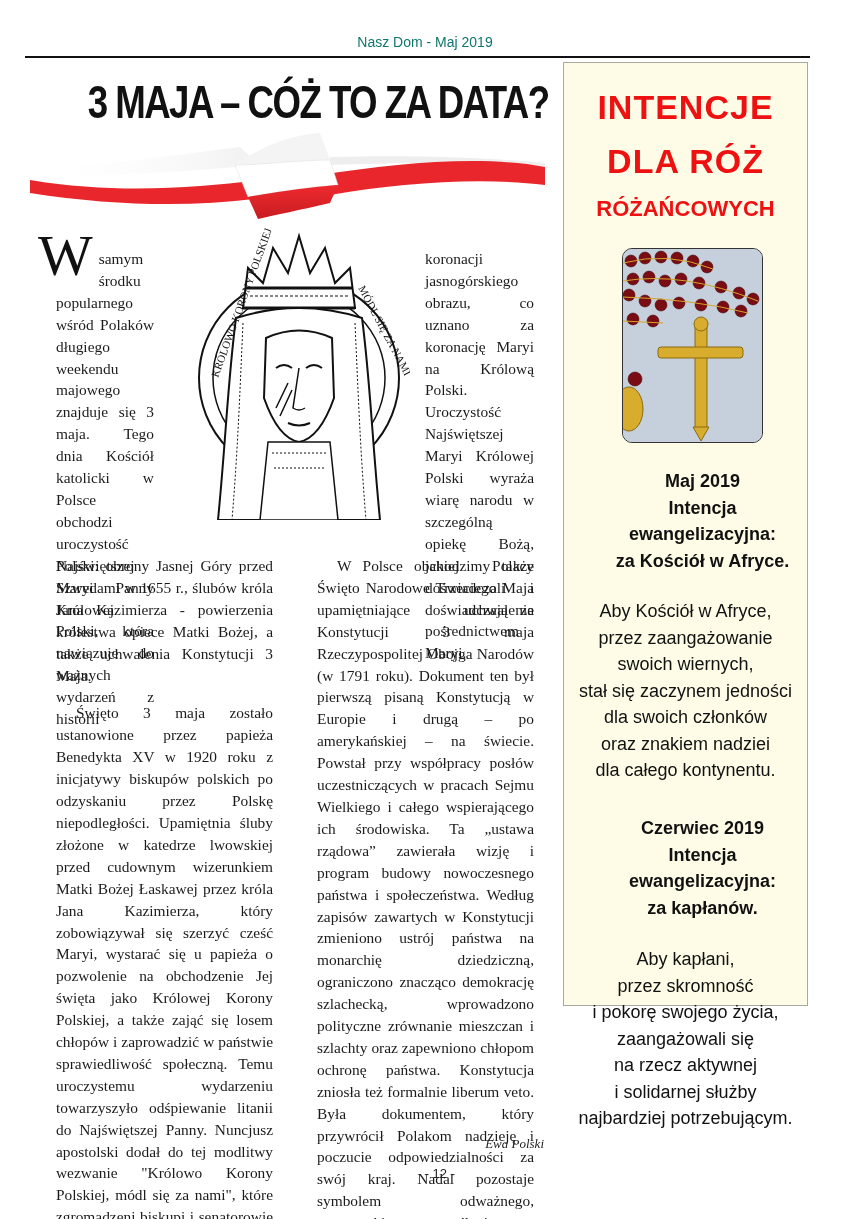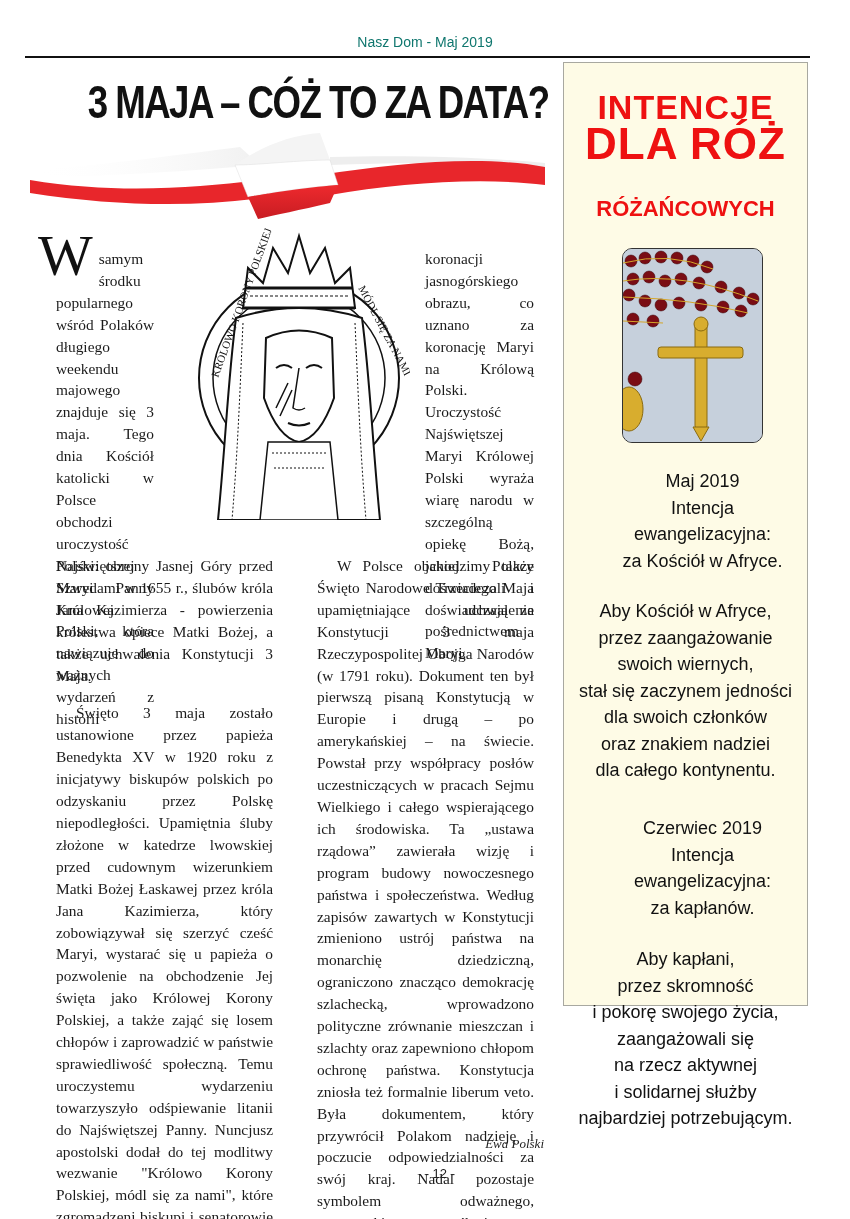--- a/index.html
+++ b/index.html
@@ -15,25 +15,25 @@
   .dropcap { float:left; font-size:58px; line-height:44px; margin:2px 6px 0 -2px; font-family:"Liberation Serif", serif; color:#111; }
   .col1b { left:40px; top:539px; width:249px; }
   .col2a { left:409px; top:232px; width:141px; }
   .col2b { left:301px; top:539px; width:249px; }
   .signature { position:absolute; left:300px; top:1136px; width:244px; text-align:right; font-family:"Liberation Serif", serif; font-style:italic; font-size:13px; color:#222; }
   .icon-image { position:absolute; left:188px; top:228px; width:222px; height:292px; }
   .pagenum { position:absolute; left:395px; top:1166px; width:60px; text-align:right; font-family:"Liberation Sans", sans-serif; font-size:13px; color:#222; }
   .sidebar { position:absolute; left:563px; top:62px; width:245px; height:944px; background:#fefbe6; border:1px solid #a8a8a0; box-sizing:border-box; font-family:"Liberation Sans", sans-serif; text-align:center; }
   .sb-title { position:absolute; left:0; width:100%; color:#ee1111; font-weight:700; }
   .sb-t1 { top:25px; font-size:34px; letter-spacing:1px; }
-  .sb-t2 { top:56px; font-size:44px; letter-spacing:1px; }
+  .sb-t2 { top:79px; font-size:34px; letter-spacing:1px; }
   .sb-t3 { top:133px; font-size:22px; }
   .rosary { position:absolute; left:58px; top:185px; width:139px; height:193px; border-radius:10px; border:1px solid #333; overflow:hidden; background:#c9d3df; }
   .sb-block { position:absolute; left:0; width:100%; color:#111; font-size:18px; line-height:26.5px; }
-  .sb-block .h { font-weight:400;padding-left:34px; }
+  .sb-block .h { font-weight:700;padding-left:34px; }
   .sb-b1h { top:405px; }
   .sb-b1t { top:535px; }
   .sb-b2h { top:752px; }
   .sb-b2t { top:883px; }
 </style>
 </head>
 <body>
 
 <div class="running-head">Nasz Dom - Maj 2019</div>
 <div class="rule"></div>

